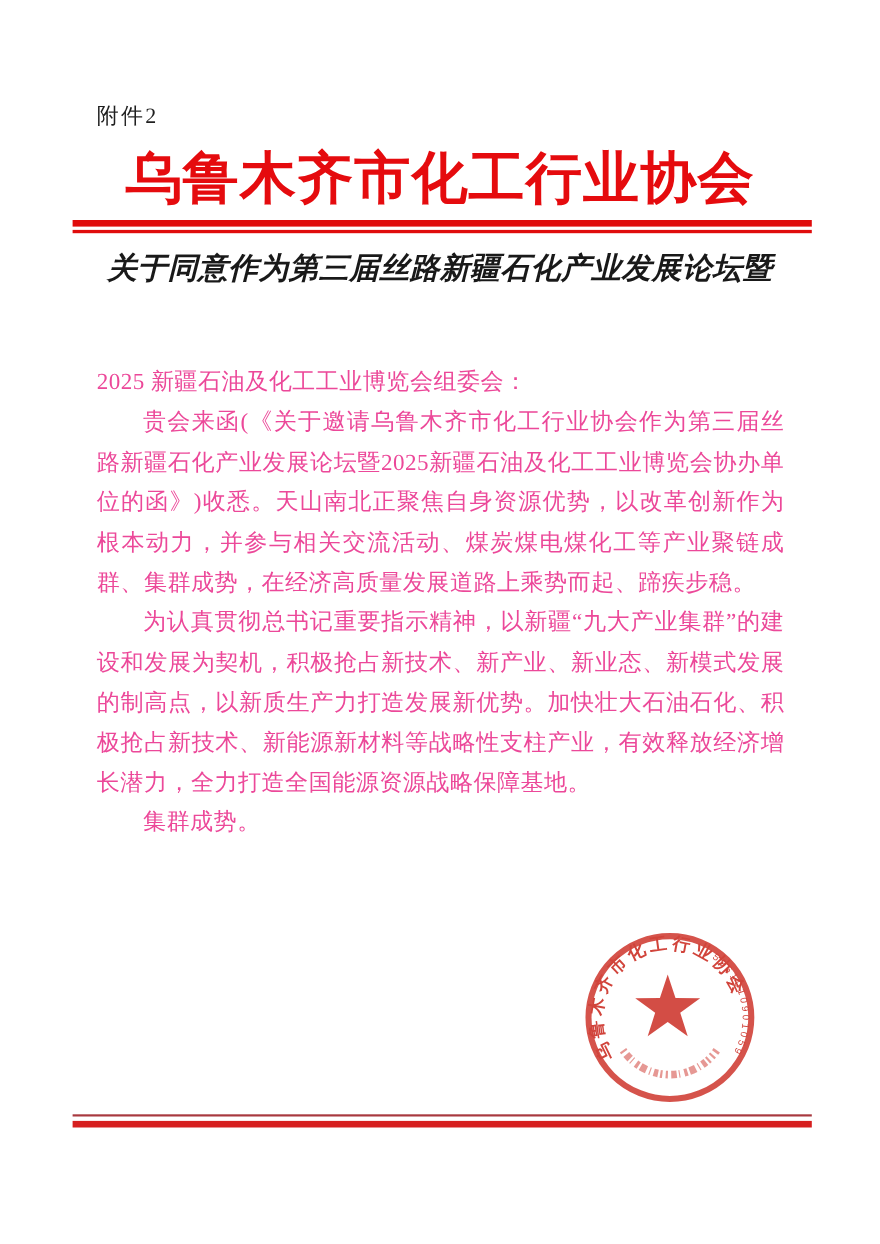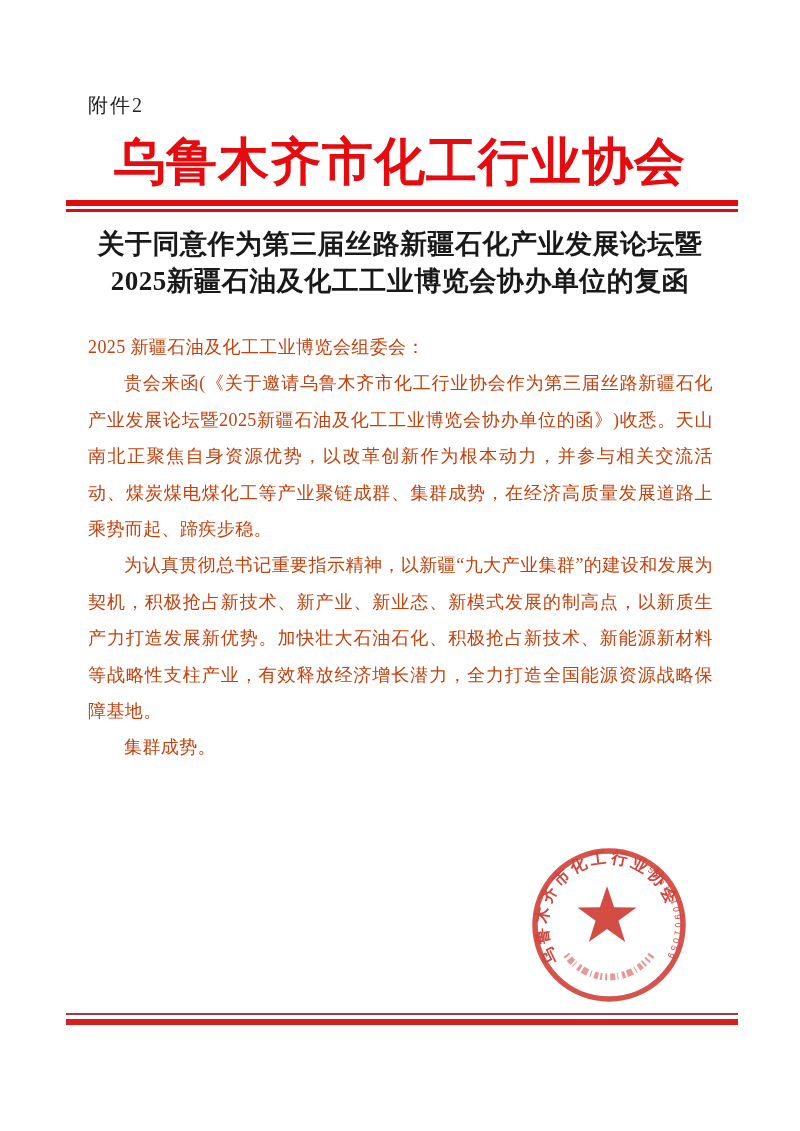--- a/index.html
+++ b/index.html
@@ -16,24 +16,25 @@
     font-size:51px; font-weight:bold; color:#e50b0e; letter-spacing:1px;
     white-space:nowrap;
   }
   .rule-top { position:absolute; left:66px; width:672px; top:200px; }
   .rule-top .thick { height:6px; background:#e00c0c; }
   .rule-top .thin  { height:2.5px; background:#e00c0c; margin-top:3px; }
   .doc-title {
     position:absolute; left:40px; right:40px; top:226px; text-align:center;
     font-size:27px; font-weight:bold; color:#191919; line-height:37px;
     letter-spacing:0.5px;
+    font-style:italic;
   }
   .body-text {
     position:absolute; left:88px; width:625px; top:329px;
-    font-size:18px; line-height:36.4px; color:#c2410c;
+    font-size:21px; line-height:36.4px; color:#ec4899;
     text-align:justify; letter-spacing:0.4px;
   }
   .body-text p { margin:0; text-indent:2em; }
   .body-text p.salutation { text-indent:0; }
   .date {
     position:absolute; left:538px; top:918px;
     font-size:20px; color:#767274; letter-spacing:2px; white-space:nowrap;
   }
   .seal {
     position:absolute; left:517px; top:833px; width:184px; height:184px;
@@ -60,21 +61,20 @@
 
   <div class="org-title">乌鲁木齐市化工行业协会</div>
 
   <div class="rule-top">
     <div class="thick"></div>
     <div class="thin"></div>
   </div>
 
   <div class="doc-title">
     <div>关于同意作为第三届丝路新疆石化产业发展论坛暨</div>
-    <div>2025新疆石油及化工工业博览会协办单位的复函</div>
   </div>
 
   <div class="body-text">
     <p class="salutation">2025 新疆石油及化工工业博览会组委会：</p>
     <p>贵会来函(《关于邀请乌鲁木齐市化工行业协会作为第三届丝路新疆石化产业发展论坛暨2025新疆石油及化工工业博览会协办单位的函》)收悉。天山南北正聚焦自身资源优势，以改革创新作为根本动力，并参与相关交流活动、煤炭煤电煤化工等产业聚链成群、集群成势，在经济高质量发展道路上乘势而起、蹄疾步稳。</p>
     <p>为认真贯彻总书记重要指示精神，以新疆“九大产业集群”的建设和发展为契机，积极抢占新技术、新产业、新业态、新模式发展的制高点，以新质生产力打造发展新优势。加快壮大石油石化、积极抢占新技术、新能源新材料等战略性支柱产业，有效释放经济增长潜力，全力打造全国能源资源战略保障基地。</p>
     <p>集群成势。</p>
   </div>
 
 

